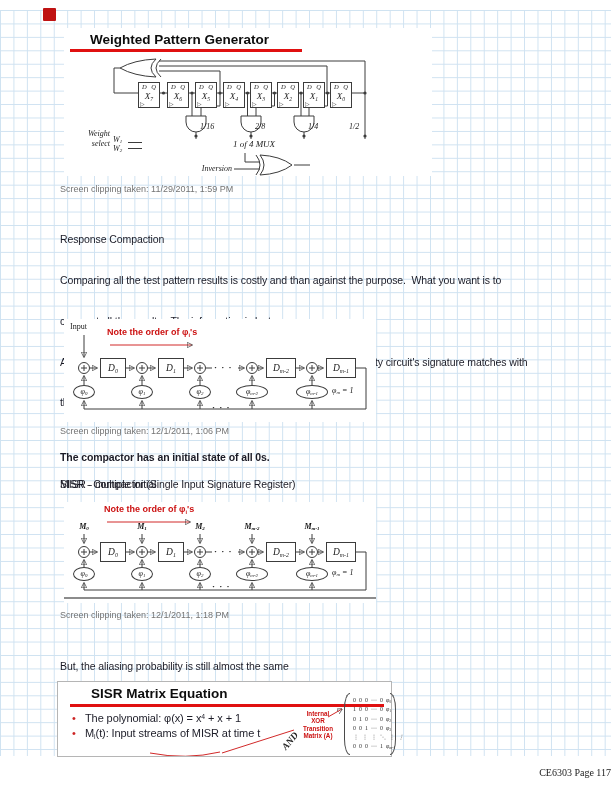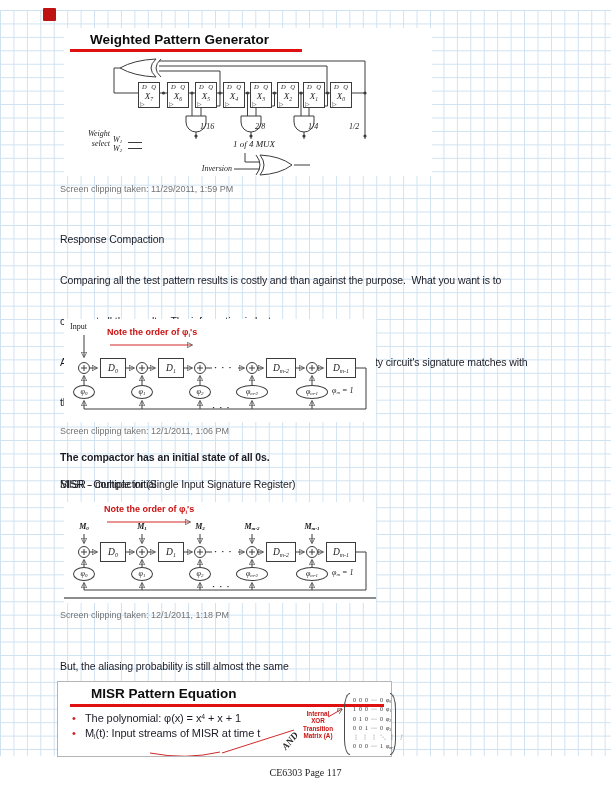--- a/index.html
+++ b/index.html
@@ -39,21 +39,21 @@
   .bdot{color:#cc2222;display:inline-block;width:13px;font-size:11px;}
   .hand{position:absolute;font:bold italic 9.5px/10px "Liberation Serif",serif;color:#222;transform:rotate(-50deg);}
   .rstack{position:absolute;width:48px;text-align:center;color:#cc1111;font:bold 6.3px/7.4px "Liberation Sans",sans-serif;}
   .matrix{position:absolute;width:52px;height:62px;}
   .paren{position:absolute;top:0;height:100%;width:6px;border:1px solid #4a4a4a;box-sizing:border-box;}
   .paren.l{left:0;border-right:none;border-radius:10px 0 0 10px / 26px 0 0 26px;}
   .paren.r{right:0;border-left:none;border-radius:0 10px 10px 0 / 0 26px 26px 0;}
   .mrows{position:absolute;left:9px;top:3px;}
   .mrow{height:9.3px;line-height:9.3px;font-size:6px;font-family:"Liberation Serif",serif;color:#333;white-space:pre;}
   .mrow .phic{font-style:italic;}
-  .footer{position:absolute;left:0;top:767px;width:611px;text-align:center;
+  .footer{position:absolute;left:0;top:767px;width:611px;text-align:right;
           font:10px/12px "Liberation Serif",serif;color:#222;}
   svg{position:absolute;left:0;top:0;}
   svg line,svg path,svg polyline{stroke:#3c3c3c;stroke-width:1;fill:none;}
   svg .fw{fill:#fff;}
   svg .red{stroke:#cc1111;stroke-width:0.9;}
 </style>
 </head>
 <body>
 
 <div class="grid"></div>
@@ -329,21 +329,21 @@
 <div class="note-text" style="left:60px;top:633px;">
   <div class="note-line">But, the aliasing probability is still almost the same</div>
 </div>
 
 <div class="clip" style="left:57px;top:681px;width:335px;height:76px;border:1px solid #b5b5b5;box-sizing:border-box;">
   <svg width="333" height="74" viewBox="0 0 333 74">
     <path class="red" d="M92,71 Q128,78 162,70"></path>
     <path class="red" d="M164,71 L236,48"></path>
     <path class="red" d="M270,35 L284,27" marker-end="url(#ahr)"></path>
   </svg>
-  <div class="slide-title abs" style="left:13px;top:4px;">MISR Pattern Equation</div>
+  <div class="slide-title abs" style="left:13px;top:4px;">SISR Matrix Equation</div>
   <div class="redline" style="left:12px;top:22px;width:314px;"></div>
   <div class="brow" style="top:28px;"><span class="bdot">•</span><span>The polynomial: φ(x) = x</span><span class="xsup">4</span><span> + x + 1</span></div>
   <div class="brow" style="top:45px;"><span class="bdot">•</span><span>M</span><span class="xsub">i</span><span>(t): Input streams of MISR at time t</span></div>
   <div class="hand" style="left:222px;top:54px;">AND</div>
   <div class="rstack" style="left:236px;top:28px;">
     <div>Internal</div>
     <div>XOR</div>
     <div>Transition</div>
     <div>Matrix (A)</div>
   </div>

